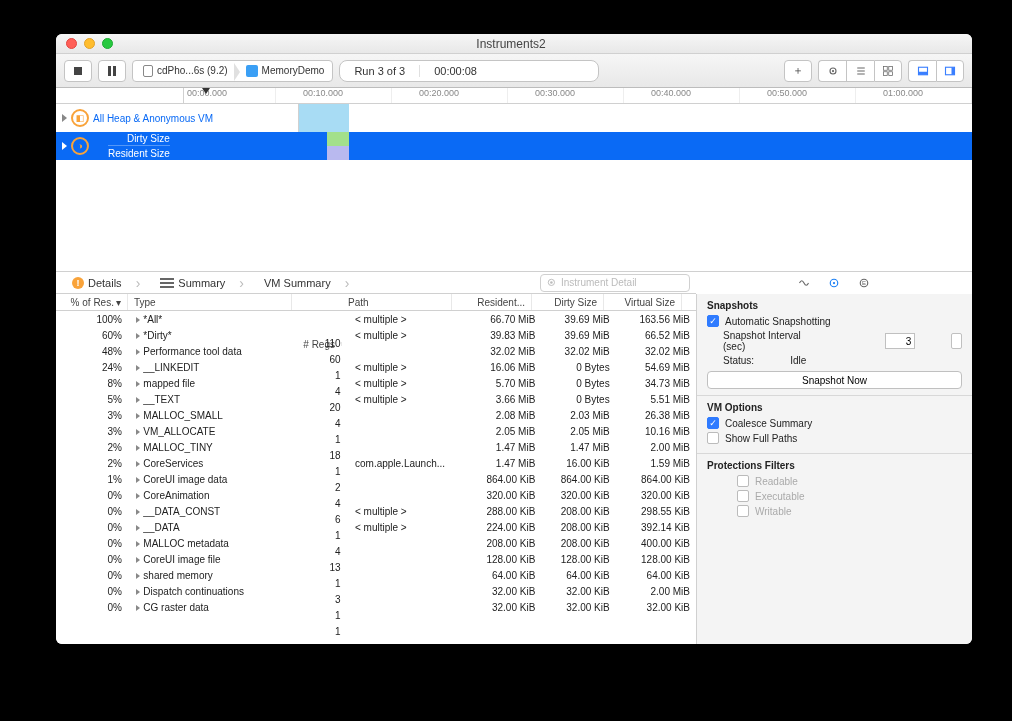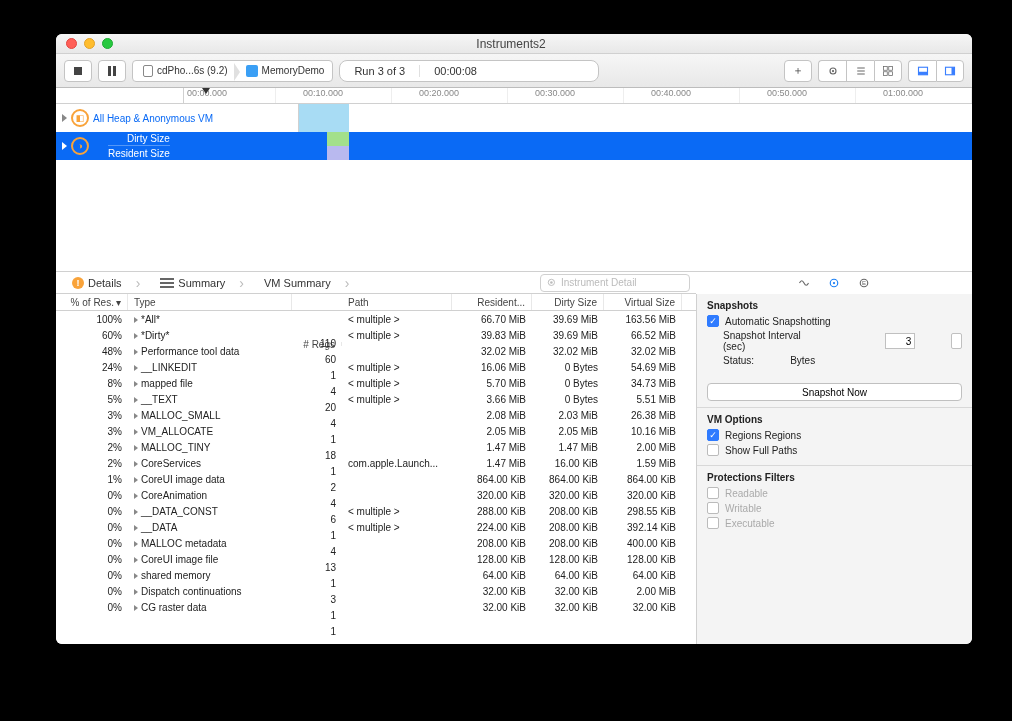--- a/index.html
+++ b/index.html
@@ -111,40 +111,40 @@
   .th{padding:2px 6px;border-right:1px solid #e8e8e8;display:flex;align-items:center;}
   .th.r{justify-content:flex-end;}
   .col-pct{width:72px;}
   .col-type{width:164px;}
   .col-reg{width:50px;margin-top:48px;}
   .col-path{width:110px;}
   .col-res{width:80px;}
   .col-dirty{width:72px;}
   .col-virt{width:78px;}
   .tbody{flex:1;overflow:hidden;}
-  .tr{display:flex;height:16px;font-size:10px;align-items:center;}
+  .tr{display:flex;height:16px;font-size:10px;align-items:center;justify-content:space-between;}
   .td{padding:0 6px;overflow:hidden;white-space:nowrap;}
   .td.r{text-align:right;}
   .td .disc{display:inline-block;width:0;height:0;border-top:3px solid transparent;border-bottom:3px solid transparent;border-left:4px solid #888;margin-right:3px;vertical-align:middle;}
   .inspector{width:275px;background:#f4f4f4;display:flex;flex-direction:column;font-size:11px;}
   .insp-tabs{height:22px;background:#fff;border-bottom:1px solid #d0d0d0;display:flex;align-items:center;justify-content:center;gap:16px;}
   .insp-tabs .ic{width:14px;height:14px;display:flex;align-items:center;justify-content:center;color:#555;}
   .insp-tabs .ic.active{color:#1a7ff5;}
   .insp-sec{padding:6px 10px;border-bottom:1px solid #d8d8d8;}
   .insp-sec .httl{font-weight:bold;font-size:10px;margin-bottom:4px;}
   .insp-row{display:flex;align-items:center;gap:6px;margin:3px 0;font-size:10px;}
   .insp-row label{flex:0 0 auto;}
   .sel-style{flex:1;height:18px;border:1px solid #c0c0c0;background:#fff;border-radius:3px;display:flex;align-items:center;justify-content:center;font-size:10px;position:relative;}
   .sel-style::after{content:"";position:absolute;right:0;top:0;width:14px;height:100%;background:#4a90ff;border-radius:0 3px 3px 0;}
   .chk{width:12px;height:12px;border:1px solid #bbb;border-radius:2px;background:#fff;display:inline-flex;align-items:center;justify-content:center;font-size:9px;color:#fff;}
   .chk.on{background:#2f7bff;border-color:#2f7bff;}
-  .dim{color:#aaa;}
+  .dim{color:#aaa;margin-left:30px;}
   .numf{width:30px;height:16px;border:1px solid #c0c0c0;background:#fff;text-align:right;padding-right:3px;font-size:10px;}
   .stepper{width:12px;height:16px;border:1px solid #c0c0c0;border-radius:2px;background:#fff;}
-  .snapbtn{width:100%;height:18px;border:1px solid #c0c0c0;background:#fff;border-radius:4px;font-size:10px;margin-top:14px;}
+  .snapbtn{width:100%;height:18px;border:1px solid #c0c0c0;background:#fff;border-radius:4px;font-size:10px;margin-top:2px;}
   .insp-row.indent{padding-left:16px;gap:36px;}
   svg.icon{width:12px;height:12px;}
 </style>
 </head>
 <body>
 
 <div class="window">
 
   <div class="titlebar">
     <div class="traffic">
@@ -512,45 +512,45 @@
           <span>Automatic Snapshotting</span>
         </div>
         <div class="insp-row indent">
           <span>Snapshot Interval (sec)</span>
           <div class="spacer"></div>
           <input class="numf" value="3" style="">
           <div class="stepper"></div>
         </div>
         <div class="insp-row indent">
           <span>Status:</span>
-          <span>Bytes</span>
+          <span>Idle</span>
         </div>
         <button class="snapbtn">Snapshot Now</button>
       </div>
       <div class="insp-sec">
         <div class="httl">VM Options</div>
         <div class="insp-row">
           <span class="chk on">✓</span>
-          <span>Regions Regions</span>
+          <span>Coalesce Summary</span>
         </div>
         <div class="insp-row">
           <span class="chk"></span>
           <span>Show Full Paths</span>
         </div>
       </div>
       <div class="insp-sec" style="border-bottom:none;">
         <div class="httl">Protections Filters</div>
         <div class="insp-row dim">
           <span class="chk"></span>
           <span>Readable</span>
         </div>
         <div class="insp-row dim">
           <span class="chk"></span>
-          <span>Writable</span>
+          <span>Executable</span>
         </div>
         <div class="insp-row dim">
           <span class="chk"></span>
-          <span>Executable</span>
+          <span>Writable</span>
         </div>
       </div>
     </div>
   </div>
 </div>
 
 </body></html>

